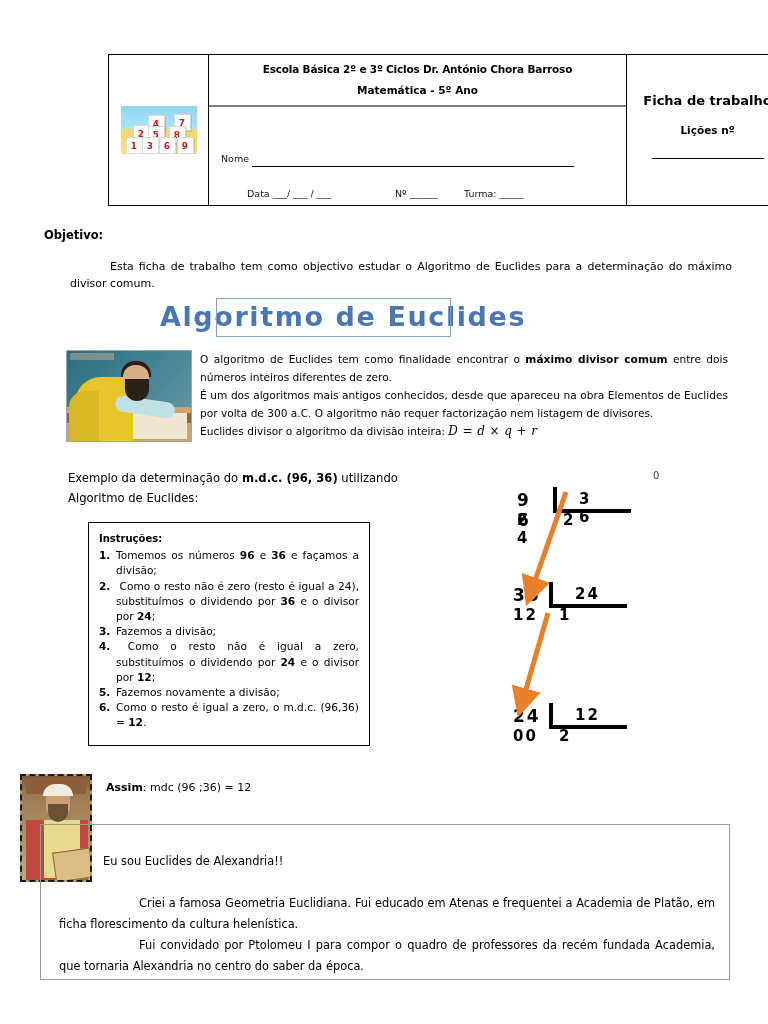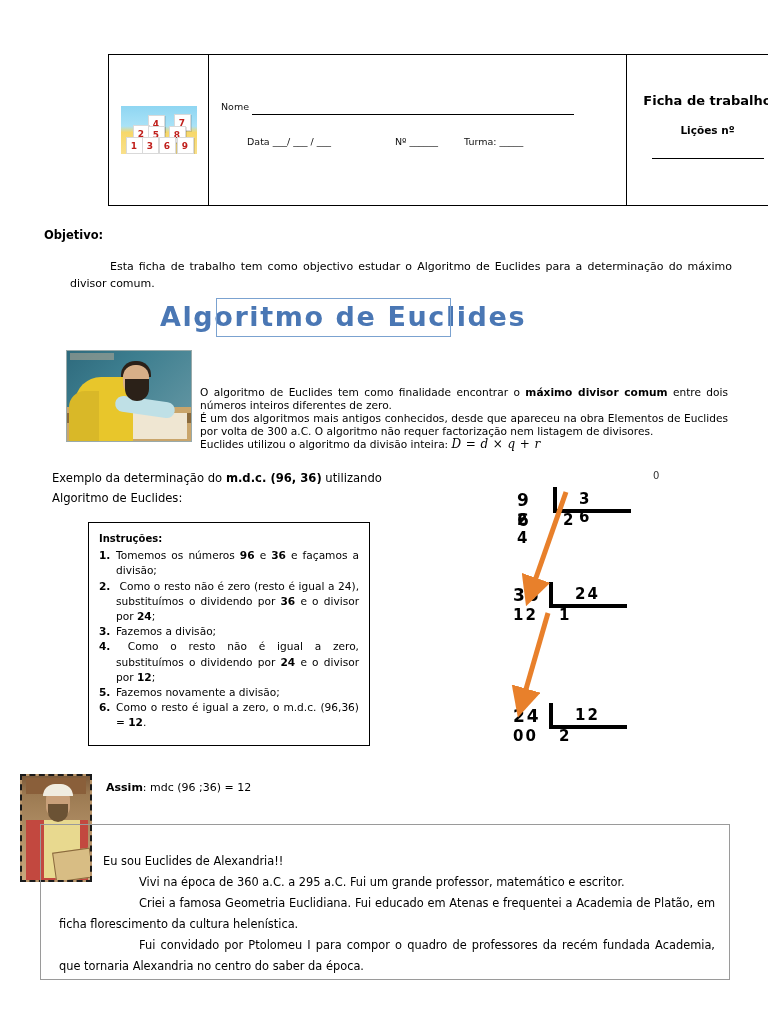--- a/index.html
+++ b/index.html
@@ -118,32 +118,31 @@
   .euclid-img .robe{position:absolute;left:8px;top:26px;width:58px;height:64px;background:#e8c62b;border-radius:26px 10px 0 0;}
   .euclid-img .robe2{position:absolute;left:2px;top:40px;width:30px;height:50px;background:#d9b828;border-radius:16px 0 0 0;}
   .euclid-img .arm{position:absolute;left:48px;top:48px;width:60px;height:16px;background:#bfe0e6;transform:rotate(8deg);border-radius:8px;}
   .euclid-img .head{position:absolute;left:56px;top:14px;width:26px;height:30px;background:#d8b088;border-radius:12px;}
   .euclid-img .beard{position:absolute;left:58px;top:28px;width:24px;height:22px;background:#2b2118;border-radius:0 0 12px 12px;}
   .euclid-img .hair{position:absolute;left:54px;top:10px;width:30px;height:16px;background:#2b2118;border-radius:14px 14px 0 0;}
   .euclid-img .sign{position:absolute;left:3px;top:2px;width:44px;height:7px;background:rgba(180,170,150,.55);}
 
   .info-txt{
     position:absolute;left:200px;top:350px;width:528px;
-    font-family:"DejaVu Sans", sans-serif;font-size:10.6px;line-height:13px;
+    font-family:"DejaVu Sans", sans-serif;font-size:10.6px;line-height:18px;
     text-align:justify;
-    margin-top:36px;
   }
   .info-txt .formula{
     font-family:"DejaVu Serif", serif;font-style:italic;font-size:12px;
     letter-spacing:.4px;
   }
 
   
   .exemplo{
-    position:absolute;left:52px;top:468px;width:420px;
+    position:absolute;left:68px;top:468px;width:420px;
     font-family:"DejaVu Sans", sans-serif;font-size:11.6px;line-height:20px;
   }
   .zero-mark{
     position:absolute;left:653px;top:470px;
     font-family:"DejaVu Sans", sans-serif;font-size:10px;color:#333;
   }
 
   
   .instr{
     position:absolute;left:88px;top:522px;width:282px;height:224px;
@@ -214,20 +213,24 @@
         <div class="cube" style="left:27px;top:20px;">5</div>
         <div class="cube" style="left:48px;top:20px;">8</div>
         <div class="cube" style="left:5px;top:31px;">1</div>
         <div class="cube" style="left:21px;top:31px;">3</div>
         <div class="cube" style="left:38px;top:31px;">6</div>
         <div class="cube" style="left:56px;top:31px;">9</div>
       </div>
     </div>
 
     <div class="hdr-mid-cell">
+      <div class="hdr-title-box">
+        <div class="hdr-school">Escola Básica 2º e 3º Ciclos Dr. António Chora Barroso</div>
+        <div class="hdr-disc">Matemática - 5º Ano</div>
+      </div>
       <div class="hdr-fields">
         <div class="fld fld-nome">
           <span>Nome</span>
           <span class="ul" style="width:322px;">&nbsp;</span>
         </div>
         <div class="fld fld-row2">
           <span>Data ___/ ___ / ___</span>
           <span class="gapA"></span>
           <span>Nº ______</span>
           <span class="gapB"></span>
@@ -260,21 +263,21 @@
       <div class="arm"></div>
     <div class="hair"></div>
       <div class="head"></div>
       <div class="beard"></div>
     <div class="sign"></div>
   </div>
 
   <div class="info-txt">
     <span>O algoritmo de Euclides tem como finalidade encontrar o </span><b>máximo divisor comum</b><span> entre dois números inteiros diferentes de zero.</span><br>
     <span> É um dos algoritmos mais antigos conhecidos, desde que apareceu na obra Elementos de Euclides por volta de 300 a.C. O algoritmo não requer factorização nem listagem de divisores.</span><br>
-    <span>Euclides utilizou o algoritmo da divisão inteira: </span><span class="formula">D = d × q + r</span>
+    <span>Euclides divisor o algoritmo da divisão inteira: </span><span class="formula">D = d × q + r</span>
   </div>
 
   <div class="exemplo">
     <span>Exemplo da determinação do </span><b>m.d.c. (96, 36)</b><span> utilizando</span><br>
     <span>Algoritmo de Euclides:</span>
   </div>
   <div class="zero-mark">0</div>
 
   <div class="instr">
     <h4>Instruções:</h4>
@@ -361,18 +364,18 @@
     <div class="robe"></div>
       <div class="tunic"></div>
     <div class="head"></div>
       <div class="cap"></div>
       <div class="beard"></div>
     <div class="book"></div>
   </div>
 
   <div class="quote-box">
     <span class="ind1"></span><span>Eu sou Euclides de Alexandria!!</span><br>
-    <span class="ind2"></span><span>Vivi na época de 360 a.C. a 295 a.C. Fui um grande professor, matemático e escritor.</span><br>
+    <span class="ind2"></span><br>
     <span class="ind2"></span><span>Criei a famosa Geometria Euclidiana. Fui educado em Atenas e frequentei a Academia de Platão, em ficha florescimento da cultura helenística.</span><br>
     <span class="ind2"></span><span>Fui convidado por Ptolomeu I para compor o quadro de professores da recém fundada Academia, que tornaria Alexandria no centro do saber da época.</span>
   </div>
 
 </div>
 
 </body></html>

